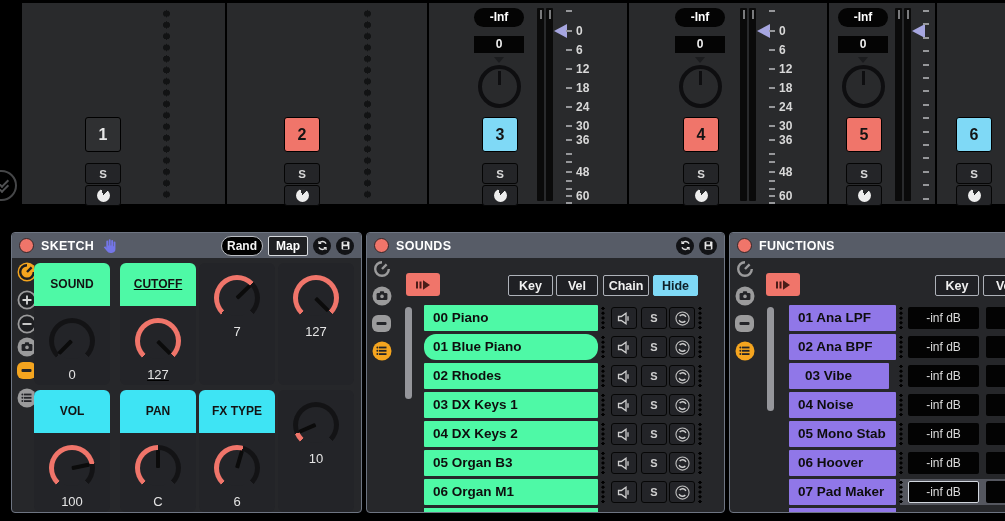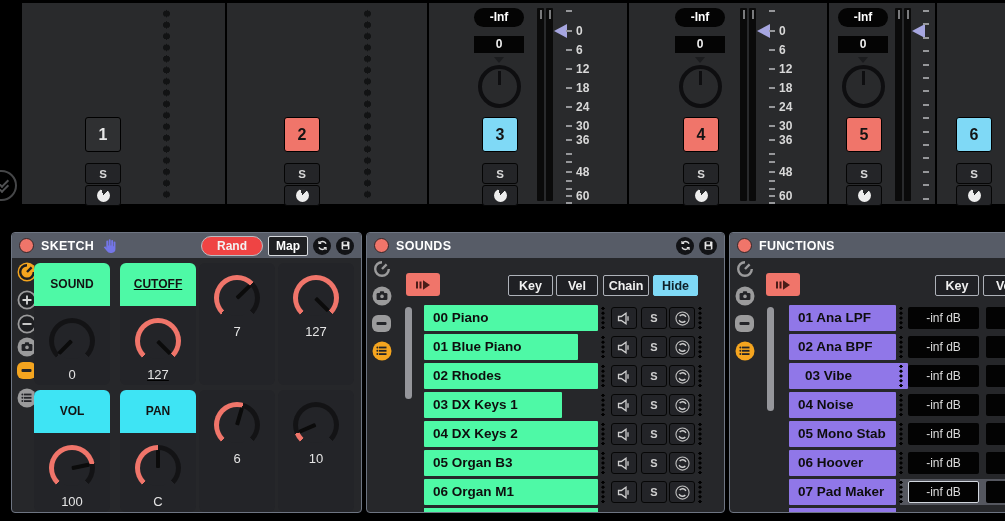--- a/index.html
+++ b/index.html
@@ -36,21 +36,21 @@
   .chev{width:8px;height:8px;border-right:2.5px solid #505153;border-bottom:2.5px solid #505153;
         transform:rotate(45deg);margin:-5px 0 0 0;}
   
   .device{position:absolute;top:232px;height:281px;background:#26272a;border:1px solid #6e7582;
         border-radius:4px;box-sizing:border-box;}
   .devhead{height:25px;background:#575c67;border-radius:3px 3px 0 0;display:flex;align-items:center;
         padding:0 7px;gap:7px;}
   .activator{width:15px;height:15px;border-radius:50%;border:1.5px solid #332628;box-sizing:border-box;}
   .devtitle{color:#fff;font-size:12.5px;font-weight:bold;letter-spacing:.3px;}
   .headright{margin-left:auto;display:flex;align-items:center;gap:5px;}
-  .randbtn{height:18px;padding:0 15px;border-radius:10px;border:1.5px solid #babdc3;background:#ef4444;
+  .randbtn{height:18px;padding:0 5px;border-radius:10px;border:1.5px solid #babdc3;background:#000000;
         color:#f2f2f2;font-size:12px;font-weight:bold;display:flex;align-items:center;}
   .mapbtn{height:18px;padding:0 7px;border-radius:2px;border:1.5px solid #d7dade;background:#1e1f22;
         color:#fff;font-size:12px;font-weight:bold;display:flex;align-items:center;}
   .circbtn{width:18px;height:18px;border-radius:50%;background:#121316;display:flex;align-items:center;justify-content:center;}
   .sideicon{position:absolute;left:4px;width:21px;height:21px;display:flex;align-items:center;justify-content:center;}
   
   .tile{position:absolute;width:76px;height:122px;background:#232428;border-radius:6px;}
   .tilelabel{height:43px;border-radius:6px 6px 0 0;display:flex;align-items:center;justify-content:center;
         text-align:center;font-size:12px;font-weight:bold;color:#131313;line-height:1.12;padding:0 2px;box-sizing:border-box;}
   .mknob{position:relative;width:46px;height:46px;border-radius:50%;margin:12px auto 0;}
@@ -348,20 +348,21 @@
         </div>
         <div class="tile" style="left: 108px; top: 157px;">
           <div class="tilelabel" style="background: rgb(62, 228, 244);">PAN</div>
           <div class="mknob" style="background: conic-gradient(from 225deg, rgb(240, 117, 106) 0deg, rgb(240, 117, 106) 135deg, rgb(19, 19, 21) 135deg, rgb(19, 19, 21) 270deg, rgb(35, 36, 40) 270deg, rgb(35, 36, 40) 360deg);">
             <div class="inner"></div>
             <div class="ptr" style="transform: rotate(0deg);"></div>
           </div>
           <div class="mval">C</div>
         </div>
         <div class="tile" style="left: 187px; top: 157px;">
+          <div class="tilelabel" style="background: rgb(62, 228, 244);">FX TYPE</div>
           <div class="mknob" style="background: conic-gradient(from 225deg, rgb(240, 117, 106) 0deg, rgb(240, 117, 106) 151.2deg, rgb(19, 19, 21) 151.2deg, rgb(19, 19, 21) 270deg, rgb(35, 36, 40) 270deg, rgb(35, 36, 40) 360deg);">
             <div class="inner"></div>
             <div class="ptr" style="transform: rotate(16.2deg);"></div>
           </div>
           <div class="mval">6</div>
         </div>
         <div class="tile" style="left: 266px; top: 157px;">
           <div class="mknob" style="background: conic-gradient(from 225deg, rgb(240, 117, 106) 0deg, rgb(240, 117, 106) 21.6deg, rgb(19, 19, 21) 21.6deg, rgb(19, 19, 21) 270deg, rgb(35, 36, 40) 270deg, rgb(35, 36, 40) 360deg);">
             <div class="inner"></div>
             <div class="ptr" style="transform: rotate(-113.4deg);"></div>
@@ -447,21 +448,21 @@
         </div>
         <div class="chainbtn" style="left: 274px; top: 74px;">S</div>
         <div class="chainbtn" style="left: 302px; top: 74px;">
           <svg width="15" height="15" viewBox="0 0 16 16">
             <circle cx="8" cy="8" r="7" fill="none" stroke="#bfbfbf" stroke-width="1.2"></circle>
             <path d="M11.6 6.2A4 4 0 0 0 5 5.4" fill="none" stroke="#cfcfcf" stroke-width="1.5"></path>
             <path d="M4.4 9.8A4 4 0 0 0 11 10.6" fill="none" stroke="#cfcfcf" stroke-width="1.5"></path>
           </svg>
         </div>
         <div class="dotsmini" style="left: 330px; top: 73px;"></div>
-        <div class="chainname" style="left: 57px; top: 101px; width: 154px; background: rgb(78, 249, 166);">01 Blue Piano</div>
+        <div class="chainname" style="left: 57px; top: 101px; width: 174px; background: rgb(78, 249, 166); border-radius: 12px;">01 Blue Piano</div>
         <div class="dotsmini" style="left: 233px; top: 102px;"></div>
         <div class="chainbtn" style="left: 244px; top: 103px;">
           <svg width="14" height="13" viewBox="0 0 14 13" fill="none" stroke="#cfcfcf" stroke-width="1.3">
             <path d="M1.5 4.5h2.8L9 1.2v10.6L4.3 8.5H1.5z"></path>
             <path d="M11 4.2v4.6"></path>
           </svg>
         </div>
         <div class="chainbtn" style="left: 274px; top: 103px;">S</div>
         <div class="chainbtn" style="left: 302px; top: 103px;">
           <svg width="15" height="15" viewBox="0 0 16 16">
@@ -481,21 +482,21 @@
         </div>
         <div class="chainbtn" style="left: 274px; top: 132px;">S</div>
         <div class="chainbtn" style="left: 302px; top: 132px;">
           <svg width="15" height="15" viewBox="0 0 16 16">
             <circle cx="8" cy="8" r="7" fill="none" stroke="#bfbfbf" stroke-width="1.2"></circle>
             <path d="M11.6 6.2A4 4 0 0 0 5 5.4" fill="none" stroke="#cfcfcf" stroke-width="1.5"></path>
             <path d="M4.4 9.8A4 4 0 0 0 11 10.6" fill="none" stroke="#cfcfcf" stroke-width="1.5"></path>
           </svg>
         </div>
         <div class="dotsmini" style="left: 330px; top: 131px;"></div>
-        <div class="chainname" style="left: 57px; top: 159px; width: 138px; background: rgb(78, 249, 166);">03 DX Keys 1</div>
+        <div class="chainname" style="left: 57px; top: 159px; width: 174px; background: rgb(78, 249, 166);">03 DX Keys 1</div>
         <div class="dotsmini" style="left: 233px; top: 160px;"></div>
         <div class="chainbtn" style="left: 244px; top: 161px;">
           <svg width="14" height="13" viewBox="0 0 14 13" fill="none" stroke="#cfcfcf" stroke-width="1.3">
             <path d="M1.5 4.5h2.8L9 1.2v10.6L4.3 8.5H1.5z"></path>
             <path d="M11 4.2v4.6"></path>
           </svg>
         </div>
         <div class="chainbtn" style="left: 274px; top: 161px;">S</div>
         <div class="chainbtn" style="left: 302px; top: 161px;">
           <svg width="15" height="15" viewBox="0 0 16 16">
@@ -608,21 +609,21 @@
         <div class="tabbtn" style="left: 253px; top: 42px; width: 44px; justify-content: center;">Vel</div>
         <div class="scrollthumb" style="left: 37px; top: 74px; height: 104px;"></div>
         <div class="chainname" style="left: 59px; top: 72px; width: 107px; background: rgb(144, 119, 232);">01 Ana LPF</div>
         <div class="dotsmini" style="left: 168px; top: 73px;"></div>
         <div class="volbox" style="left: 178px; top: 74px;">-inf dB</div>
         <div class="volbox" style="left: 256px; top: 74px; width: 60px;"></div>
         <div class="chainname" style="left: 59px; top: 101px; width: 107px; background: rgb(144, 119, 232);">02 Ana BPF</div>
         <div class="dotsmini" style="left: 168px; top: 102px;"></div>
         <div class="volbox" style="left: 178px; top: 103px;">-inf dB</div>
         <div class="volbox" style="left: 256px; top: 103px; width: 60px;"></div>
-        <div class="chainname" style="left: 59px; top: 130px; width: 119px; background: rgb(144, 119, 232); padding-left: 16px;">03 Vibe</div>
+        <div class="chainname" style="left: 59px; top: 130px; width: 100px; background: rgb(144, 119, 232); padding-left: 16px;">03 Vibe</div>
         <div class="dotsmini" style="left: 168px; top: 131px;"></div>
         <div class="volbox" style="left: 178px; top: 132px;">-inf dB</div>
         <div class="volbox" style="left: 256px; top: 132px; width: 60px;"></div>
         <div class="chainname" style="left: 59px; top: 159px; width: 107px; background: rgb(144, 119, 232);">04 Noise</div>
         <div class="dotsmini" style="left: 168px; top: 160px;"></div>
         <div class="volbox" style="left: 178px; top: 161px;">-inf dB</div>
         <div class="volbox" style="left: 256px; top: 161px; width: 60px;"></div>
         <div class="chainname" style="left: 59px; top: 188px; width: 107px; background: rgb(144, 119, 232);">05 Mono Stab</div>
         <div class="dotsmini" style="left: 168px; top: 189px;"></div>
         <div class="volbox" style="left: 178px; top: 190px;">-inf dB</div>

